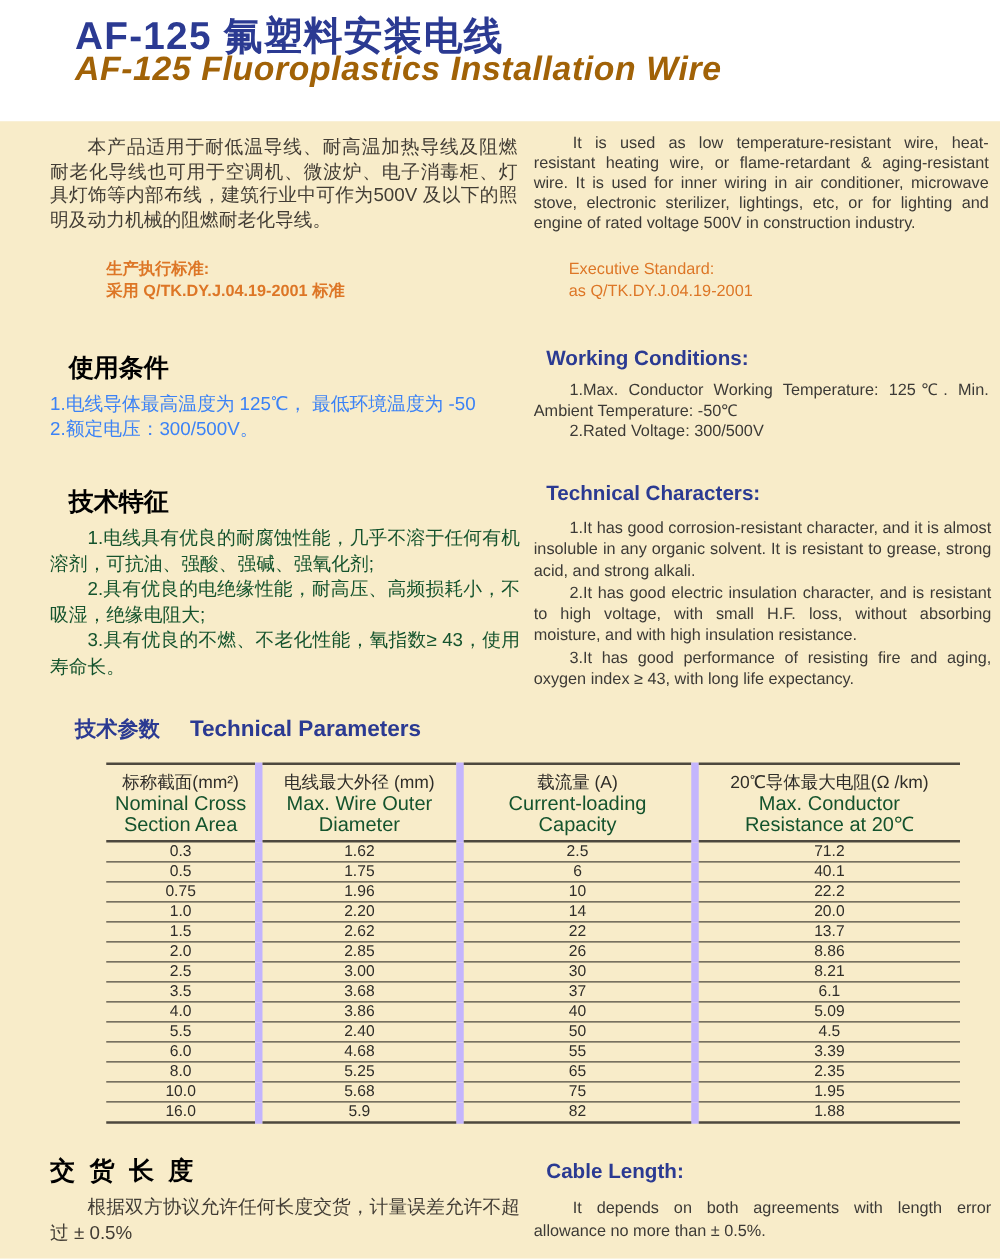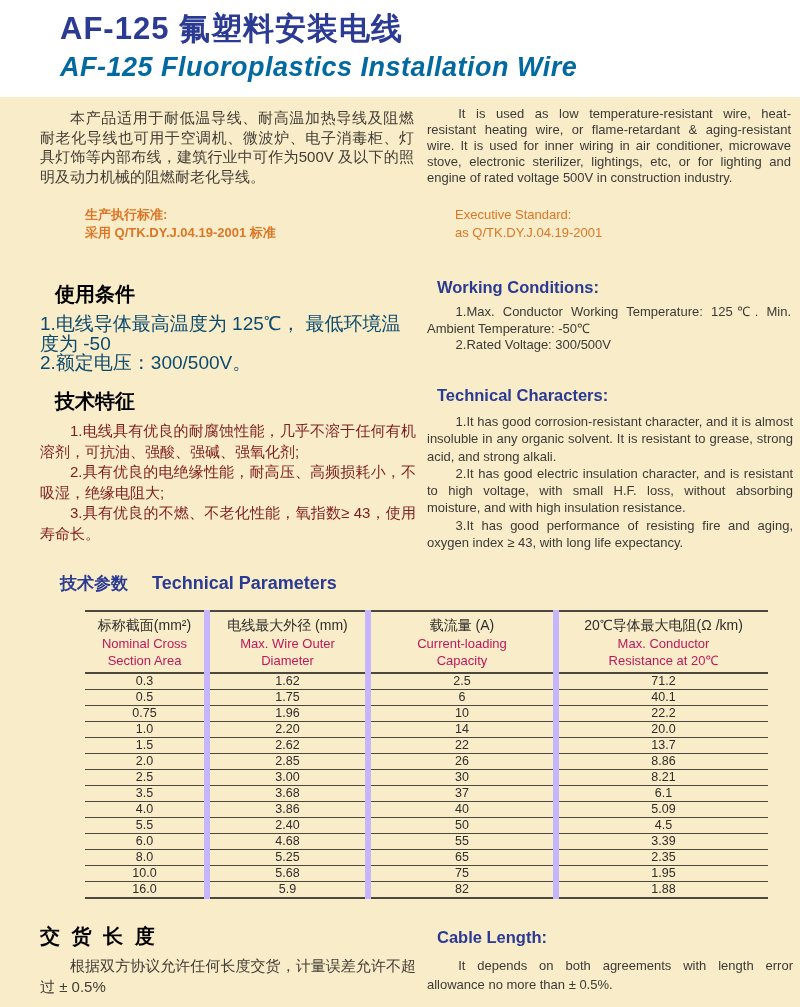--- a/index.html
+++ b/index.html
@@ -20,22 +20,22 @@
     background:#f8ecc9;
   }
   .orange { color:#dd7626; }
 
   
   .title-zh {
     position:absolute; left:60px; top:8px;
     font-size:31px; font-weight:bold; color:#2b3a92; letter-spacing:1px;
   }
   .title-en {
-    position:absolute; left:60px; top:52px;
-    font-size:27px; font-weight:bold; font-style:italic; color:#0369a1;
+    position:absolute; left:60px; top:40px;
+    font-size:27px; font-weight:bold; font-style:italic; color:#a16207;
     letter-spacing:0.5px;
   }
 
   
   .intro-zh {
     position:absolute; left:40px; top:108px; width:374px;
     font-size:15px; line-height:19.5px; text-align:justify; text-indent:2em;
     color:#423d35;
   }
   .intro-en {
@@ -50,29 +50,29 @@
     position:absolute; left:455px; top:206px;
     font-size:13px; line-height:17.5px;
   }
 
   
   .h-zh { font-size:20px; font-weight:bold; color:#000000; }
   .h-en { font-size:16.5px; font-weight:bold; color:#2b3a92; }
 
   .usage-zh { position:absolute; left:40px; top:281px; width:374px; }
   .usage-zh .h-zh { margin-left:15px; margin-bottom:6px; }
-  .usage-zh p { font-size:19px; line-height:19.5px; color:#0c4a6e; }
+  .usage-zh p { font-size:15px; line-height:19.5px; color:#3b82f6; }
 
   .usage-en { position:absolute; left:427px; top:278px; width:364px; }
   .usage-en .h-en { margin-left:10px; margin-bottom:7px; }
   .usage-en p { font-size:13px; line-height:16.5px; text-indent:2.2em; text-align:justify; }
 
   .tech-zh { position:absolute; left:40px; top:388px; width:376px; }
   .tech-zh .h-zh { margin-left:15px; margin-bottom:6px; }
-  .tech-zh p { font-size:15px; line-height:20.5px; text-indent:2em; text-align:justify; color:#7f1d1d; }
+  .tech-zh p { font-size:15px; line-height:20.5px; text-indent:2em; text-align:justify; color:#14532d; }
 
   .tech-en { position:absolute; left:427px; top:386px; width:366px; }
   .tech-en .h-en { margin-left:10px; margin-bottom:8px; }
   .tech-en p { font-size:13px; line-height:17.3px; text-indent:2.2em; text-align:justify; }
 
   
   .params-heading { position:absolute; left:60px; top:572px; }
   .params-heading .ph-zh { font-size:17px; font-weight:bold; color:#2b3a92; }
   .params-heading .ph-en { font-size:18px; font-weight:bold; color:#2b3a92; margin-left:24px; }
 
@@ -90,21 +90,21 @@
   table.params thead th {
     border-bottom:2px solid #4d483e;
     height:55px; padding:4px 2px 3px 2px; font-weight:normal;
   }
   table.params tbody td {
     border-bottom:1px solid #4d483e;
     height:15.8px; font-size:12.5px; line-height:15px; padding:0; color:#2f2d29;
   }
   table.params tbody tr:last-child td { border-bottom:none; }
   .th-zh { font-size:14px; line-height:19px; color:#2f2d29; }
-  .th-en { font-size:13px; line-height:17px; color:#be185d; }
+  .th-en { font-size:16px; line-height:17px; color:#14532d; }
 
   
   .cable-zh { position:absolute; left:40px; top:923px; width:376px; }
   .cable-zh .h-zh { margin-bottom:6px; letter-spacing:3px; }
   .cable-zh p { font-size:15px; line-height:20.5px; text-indent:2em; text-align:justify; color:#423d35; }
 
   .cable-en { position:absolute; left:427px; top:928px; width:366px; }
   .cable-en .h-en { margin-left:10px; margin-bottom:9px; }
   .cable-en p { font-size:13px; line-height:19px; text-indent:2.4em; text-align:justify; }
 </style>

